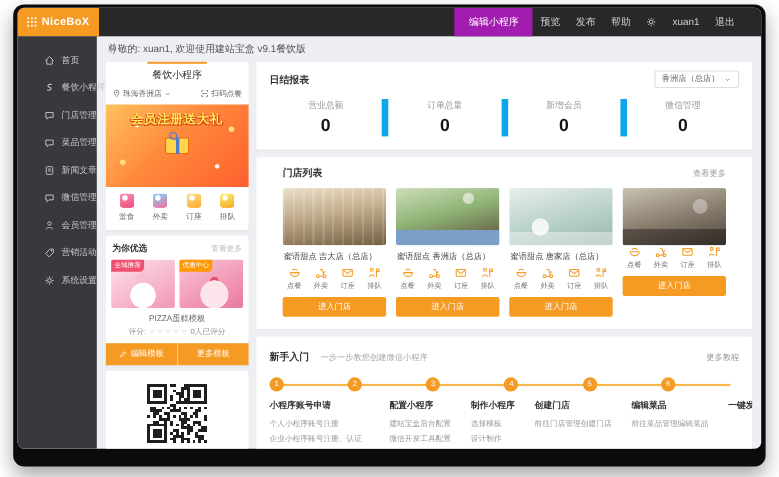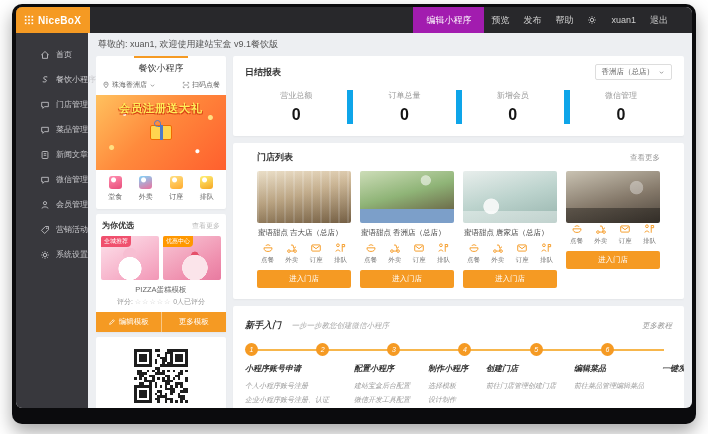--- a/index.html
+++ b/index.html
@@ -112,21 +112,21 @@
   .img-4{background:linear-gradient(0deg,rgba(0,0,0,.35) 0 28%,transparent 28%),
     radial-gradient(circle at 75% 32%,rgba(255,255,255,.35) 0 8%,transparent 9%),
     linear-gradient(165deg,#c9c2b2 0%,#85796a 55%,#4d453c 100%);}
   .store-name{font-size:7.5px;color:#444;padding:5px 1px 4px;white-space:nowrap;overflow:hidden;}
   .store-acts{display:flex;justify-content:space-between;padding:0 4px 5px;}
   .s-act{display:flex;flex-direction:column;align-items:center;gap:2px;cursor:pointer;color:#F59A23;}
   .s-act-lab{font-size:6.5px;color:#777;}
   .enter-btn{background:#F59A23;color:#fff;text-align:center;font-size:7.5px;
     padding:4px 0;border-radius:2px;cursor:pointer;}
   
-  .guide{padding:8px 12px 12px;flex:1;min-height:0;overflow:hidden;font-style:italic;}
+  .guide{padding:8px 12px 12px;flex:1;min-height:0;overflow:hidden;}
   .g-head{display:flex;justify-content:space-between;align-items:baseline;}
   .timeline{position:relative;margin-top:11px;height:13px;}
   .t-line{position:absolute;left:6px;right:8px;top:5.5px;height:2px;background:#f7b64c;}
   .t-dots{position:relative;display:grid;grid-template-columns:repeat(6,1fr);}
   .t-dot{width:13px;height:13px;border-radius:50%;background:#F59A23;color:#fff;
     font-size:7px;text-align:center;line-height:13px;}
   .g-steps{display:grid;grid-template-columns:repeat(6,1fr);gap:0 18px;margin-top:7px;}
   .g-title{font-size:8px;font-weight:bold;color:#333;margin-bottom:5px;white-space:nowrap;}
   .g-item{font-size:7px;color:#9a9a9a;line-height:1.95;white-space:nowrap;}
   svg{overflow:visible;}

